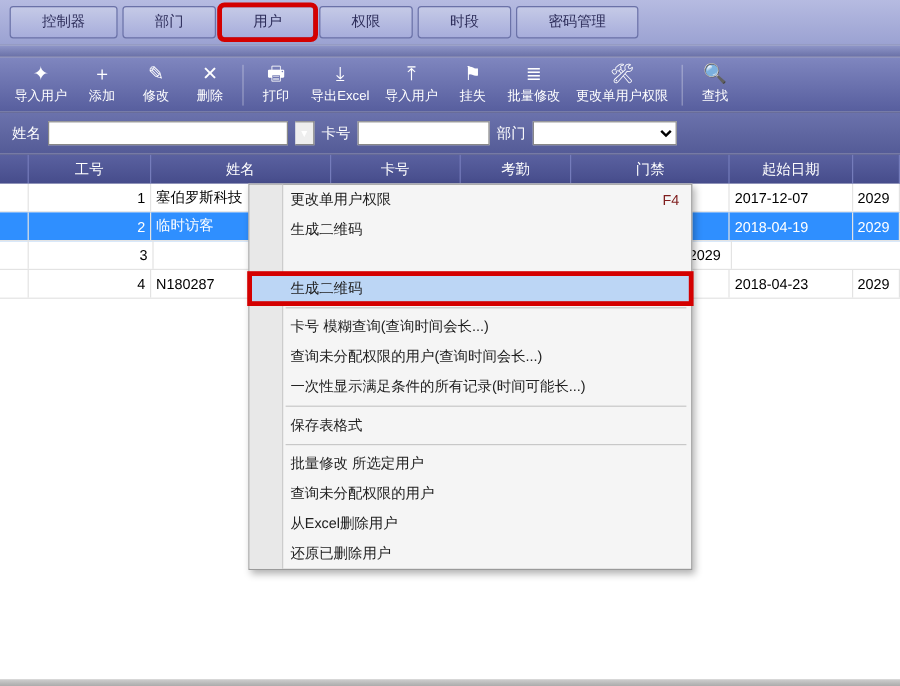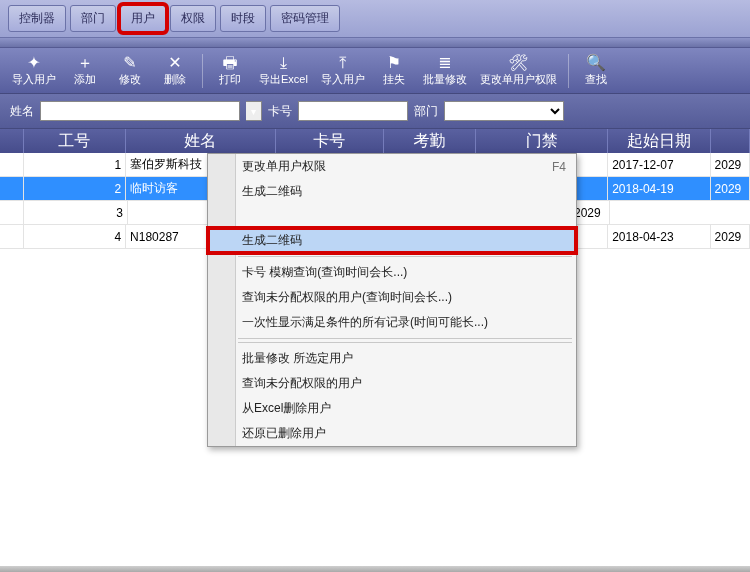--- a/index.html
+++ b/index.html
@@ -1,49 +1,49 @@
 <!DOCTYPE html>
 <html><head>
 <meta charset="utf-8">
 <style>
   * { box-sizing: border-box; margin: 0; padding: 0; }
   body { font-family: "Microsoft YaHei", "SimSun", sans-serif; font-size: 12px; background: #fff; width: 750px; height: 572px; overflow: hidden; }
   .tabbar { background: linear-gradient(#b6bbe1, #9ba2d2); padding: 5px 8px; border-bottom: 1px solid #6b72a8; display: flex; gap: 4px; }
-  .tabbar .tab { background: linear-gradient(#c5cae7,#a7addb); border: 1px solid #6b72a8; border-radius: 3px; padding: 4px 10px; color: #2d2d5a; cursor: pointer; }
+  .tabbar .tab { background: linear-gradient(#c5cae7,#a7addb); border: 1px solid #6b72a8; border-radius: 3px; padding: 4px 26px; color: #2d2d5a; cursor: pointer; }
   .tabbar .red-box { outline: 4px solid #d40000; outline-offset: -1px; }
   .gradientbar { height: 10px; background: linear-gradient(#8e95c8,#6b72a8); border-bottom: 1px solid #555a92; }
   .toolbar { background: linear-gradient(#7f86bf,#575e9e); padding: 4px 6px 4px 6px; display: flex; align-items: center; gap: 1px; border-bottom: 1px solid #44497d; }
   .tool { display:flex; flex-direction:column; align-items:center; color:#fff; font-size:11px; padding:2px 6px; cursor:pointer; min-width:44px; }
   .tool .ico { font-size:16px; height:18px; line-height:18px; }
   .sep { width:1px; height:34px; background: rgba(255,255,255,0.35); margin:0 4px; }
   .filterbar { background: linear-gradient(#6b72ac,#545b97); padding:7px 10px; display:flex; align-items:center; gap:6px; color:#fff; border-bottom:1px solid #44497d;}
   .filterbar .label { color:#fff; }
   .filterbar input, .filterbar select { height:20px; border:1px solid #888; font-size:12px; padding:0 3px; background:#fff; color:#000;}
   .name-input{ width:200px; }
   .card-input{ width:110px; }
   .dept-select{ width:120px; }
   .dd { width:16px; height:20px; background:#eee; border:1px solid #888; border-left:none; cursor:pointer; display:inline-flex; align-items:center; justify-content:center; font-size:10px;}
   .grid { position:relative; }
   .grid-head { display:flex; background: linear-gradient(#5a61a0,#464c8b); color:#fff; height:24px; }
-  .grid-head .h { border-right:1px solid #757cbb; display:flex; align-items:center; justify-content:center; font-size:16px; position:relative; }
+  .grid-head .h { border-right:1px solid #757cbb; display:flex; align-items:center; justify-content:center; font-size:12px; position:relative; }
   .rowhdr{ width:24px; } .c-id{width:104px} .c-name{width:152px} .c-card{width:110px} .c-attn{width:94px} .c-door{width:134px} .c-start{width:104px} .c-end{width:40px}
   .grid-row { display:flex; height:24px; align-items:center; border-bottom:1px solid #e3e3e3; }
   .grid-row .cell { border-right:1px solid #e3e3e3; height:100%; display:flex; align-items:center; padding:0 4px; font-size:12px; }
   .cell.r { justify-content:flex-end; }
   .cell.c { justify-content:center; }
   .grid-row.selected { background:#2f8fff; color:#fff; }
   .chk { width:12px; height:12px; border:1px solid #5a61a0; background:#fff; display:inline-flex; align-items:center; justify-content:center; color:#2a5; font-size:10px; line-height:10px; }
   .grid-row.selected .chk{ border-color:#fff; }
   .ctxmenu { position:absolute; left:207px; top:24px; width:370px; background:#f5f5f5; border:1px solid #9a9a9a; box-shadow:2px 3px 6px rgba(0,0,0,0.3); }
   .ctxmenu .gutter { position:absolute; left:0; top:0; bottom:0; width:28px; background:#e8e8e8; border-right:1px solid #ccc; }
   .ctxmenu .menu-item { position:relative; padding:4px 10px 4px 34px; font-size:12px; color:#222; cursor:pointer; display:flex; justify-content:space-between; align-items:center; }
   .ctxmenu .menu-item.hl { background:#bcd6f5; outline:1px solid #6aa1e6; }
   .ctxmenu .menu-item.red-box { outline:4px solid #d40000; outline-offset:-2px;margin-top:24px; }
   .ctxmenu .msep { margin:3px 4px 3px 30px; border-top:1px solid #c8c8c8; }
-  .shortcut { color:#737373; }
+  .shortcut { color:#7f1d1d; }
   .bottom-bar { position:absolute; bottom:0; left:0; right:0; height:6px; background:linear-gradient(#cfcfcf,#a9a9a9); }
 </style>
 </head>
 <body>
 
 <div class="tabbar">
   <div class="tab">控制器</div>
   <div class="tab">部门</div>
   <div class="tab red-box">用户</div>
   <div class="tab">权限</div>
@@ -188,20 +188,23 @@
       <div class="menu-item">
         <span>卡号 模糊查询(查询时间会长...)</span>
       </div>
       <div class="menu-item">
         <span>查询未分配权限的用户(查询时间会长...)</span>
       </div>
       <div class="menu-item">
         <span>一次性显示满足条件的所有记录(时间可能长...)</span>
       </div>
       <div class="msep"></div>
+      <div class="menu-item">
+        <span>保存表格式</span>
+      </div>
       <div class="msep"></div>
       <div class="menu-item">
         <span>批量修改 所选定用户</span>
       </div>
       <div class="menu-item">
         <span>查询未分配权限的用户</span>
       </div>
       <div class="menu-item">
         <span>从Excel删除用户</span>
       </div>

